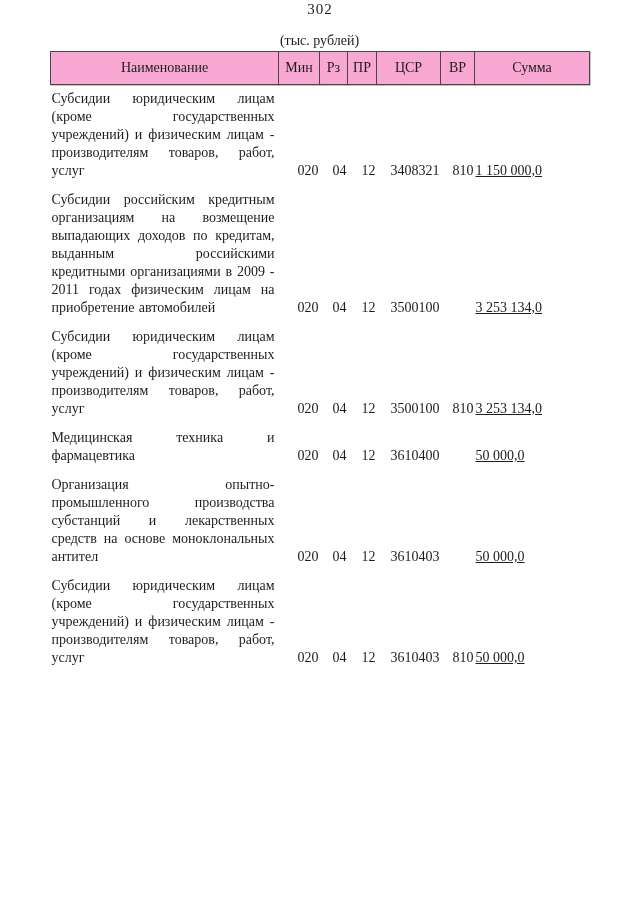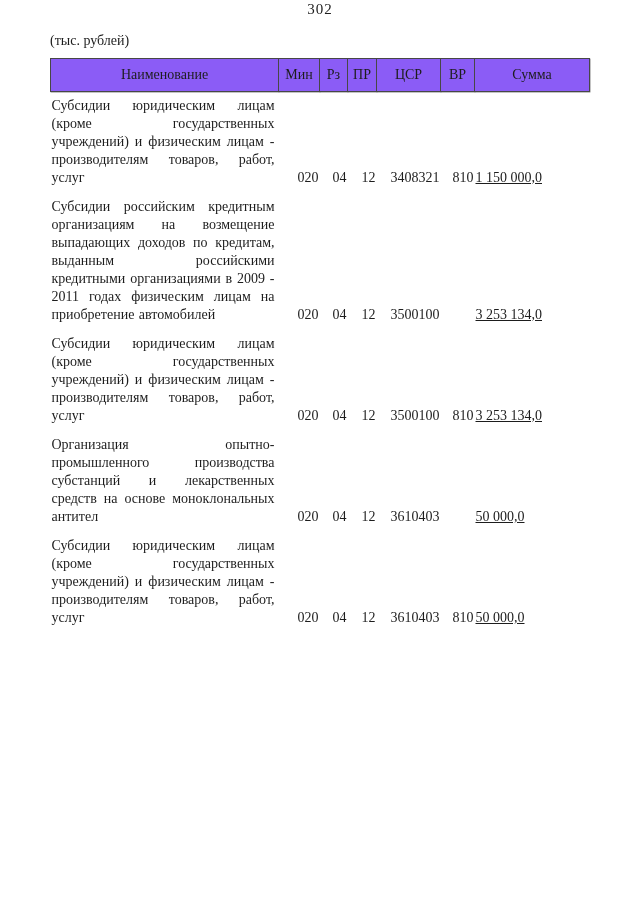--- a/index.html
+++ b/index.html
@@ -25,22 +25,22 @@
     font-size: 15px;
     line-height: 18px;
     letter-spacing: 1px;
   }
   .content {
     margin-left: 50px;
     width: 540px;
   }
   .units-note {
     margin-top: 14px;
-    margin-bottom: 8px;
-    text-align: left;
+    margin-bottom: 1px;
+    text-align: center;
     font-size: 14px;
     line-height: 18px;
     padding-right: 1px;
   }
   table.budget {
     table-layout: fixed;
     width: 539px;
     border-collapse: collapse;
     font-size: 14px;
   }
@@ -54,21 +54,21 @@
 
   table.budget thead th {
     border: 1px solid #474747;
     box-shadow: 0 0 0 0.4px #6a6a6a;
     font-weight: normal;
     font-size: 14px;
     text-align: center;
     vertical-align: middle;
     height: 32px;
     padding: 0 2px;
-    background: #8b5cf6;
+    background: #f9a8d4;
   }
   table.budget tbody td {
     vertical-align: bottom;
     padding-top: 10px;
     line-height: 18px;
     font-size: 14px;
   }
   table.budget tbody tr:first-child td { padding-top: 5px; }
   td.cell-name {
     text-align: justify;
@@ -138,20 +138,29 @@
           <tr>
             <td class="cell-name">Субсидии юридическим лицам (кроме государственных учреждений) и физическим лицам - производителям товаров, работ, услуг</td>
             <td class="cell-min">020</td>
             <td class="cell-rz">04</td>
             <td class="cell-pr">12</td>
             <td class="cell-csr">3500100</td>
             <td class="cell-vr">810</td>
             <td class="cell-sum">3 253 134,0</td>
           </tr>
           <tr>
+            <td class="cell-name">Медицинская техника и фармацевтика</td>
+            <td class="cell-min">020</td>
+            <td class="cell-rz">04</td>
+            <td class="cell-pr">12</td>
+            <td class="cell-csr">3610400</td>
+            <td class="cell-vr"></td>
+            <td class="cell-sum">50 000,0</td>
+          </tr>
+          <tr>
             <td class="cell-name">Организация опытно-промышленного производства субстанций и лекарственных средств на основе моноклональных антител</td>
             <td class="cell-min">020</td>
             <td class="cell-rz">04</td>
             <td class="cell-pr">12</td>
             <td class="cell-csr">3610403</td>
             <td class="cell-vr"></td>
             <td class="cell-sum">50 000,0</td>
           </tr>
           <tr>
             <td class="cell-name">Субсидии юридическим лицам (кроме государственных учреждений) и физическим лицам - производителям товаров, работ, услуг</td>

